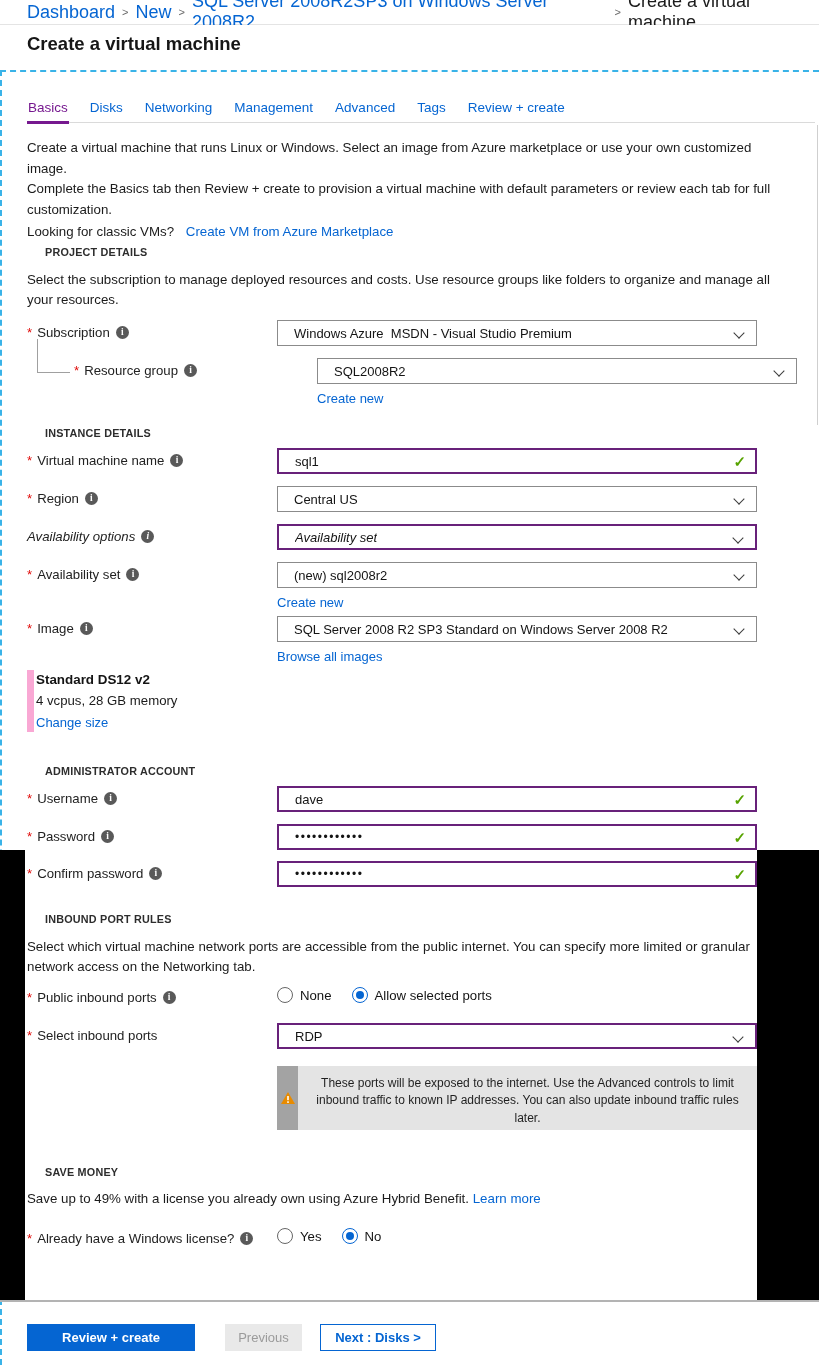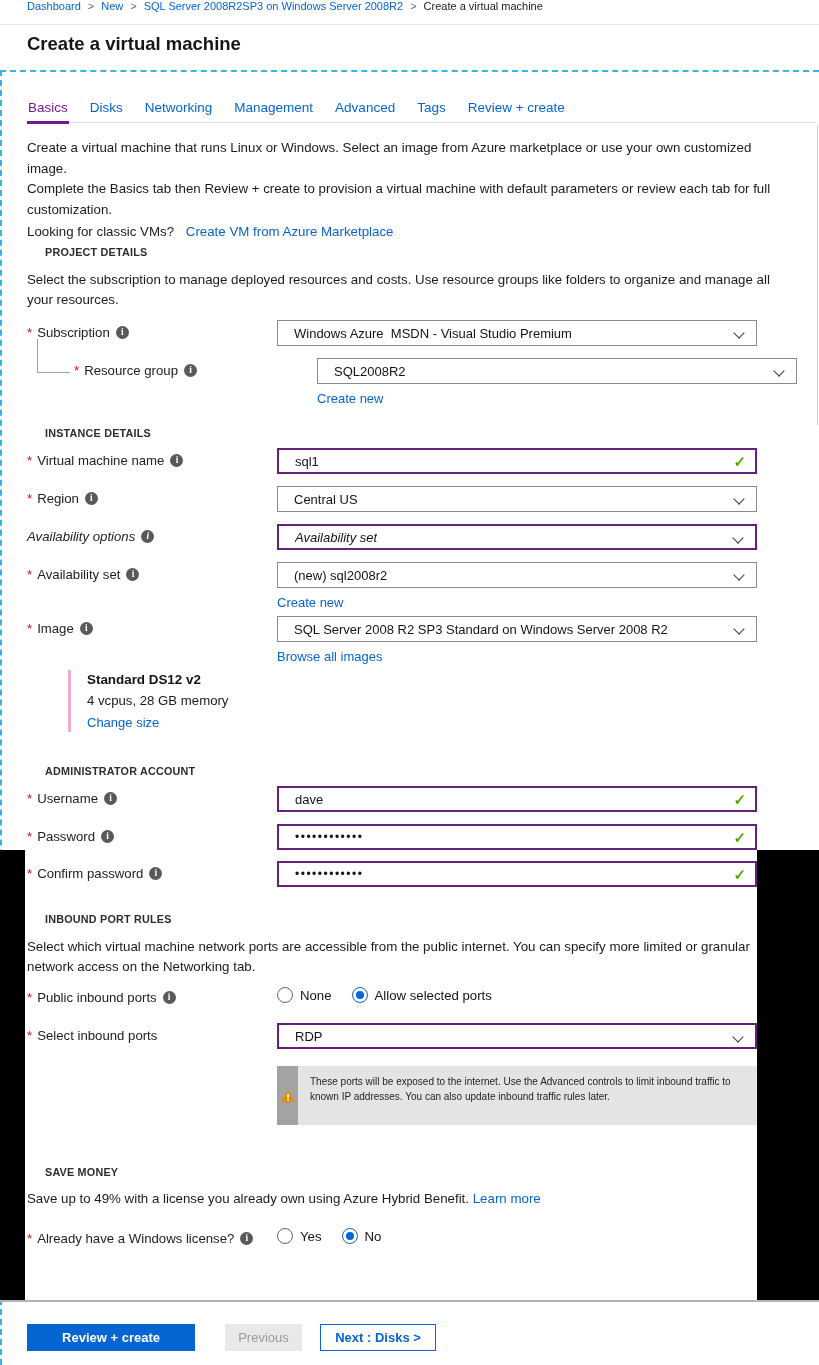--- a/index.html
+++ b/index.html
@@ -1,20 +1,20 @@
 <!DOCTYPE html>
 <html><head>
 <meta charset="utf-8">
 <style>
   html,body{margin:0;padding:0;background:#fff;}
   #app{position:relative;width:819px;height:1365px;background:#fff;overflow:hidden;
        font-family:"Liberation Sans",sans-serif;color:#1b1b1b;font-size:13px;}
   
-  .breadcrumb{position:absolute;top:0;left:0;right:0;height:25px;display:flex;align-items:flex-start;
-              padding-left:27px;font-size:11px;border-bottom:1px solid #e4e4e4;background:#fff;box-sizing:border-box;}
+  .breadcrumb{position:absolute;top:0;left:0;right:0;height:25px;display:flex;align-items:center;
+              padding-left:27px;font-size:18px;border-bottom:1px solid #e4e4e4;background:#fff;box-sizing:border-box;}
   .bc-link{color:#0565d2;cursor:pointer;}
   .bc-current{color:#1b1b1b;}
   .bc-sep{color:#6a6a6a;margin:0 7px;font-size:11px;}
   .bc-sep::after{content:">";}
   
   .titlebar{position:absolute;top:25px;left:0;right:0;height:45px;background:#fff;}
   .page-title{position:absolute;top:8px;left:27px;font-size:18.5px;font-weight:bold;color:#161616;}
   
   .panel{position:absolute;top:70px;left:0;right:0;bottom:0;background:#fff;
          border-top:2px dashed #3ab3e8;border-left:2px dashed #3ab3e8;box-sizing:border-box;}
@@ -42,35 +42,35 @@
         border:1px solid #8b8b8b;display:flex;align-items:center;padding:0 30px 0 16px;font-size:13px;color:#141414;}
   .dropdown.purple,.textinput.purple{border:2px solid #68217a;}
   .val{white-space:pre;overflow:hidden;text-overflow:ellipsis;}
   .chevron-down-icon{position:absolute;right:13px;top:8px;width:7px;height:7px;
         border-right:1.4px solid #3c3c3c;border-bottom:1.4px solid #3c3c3c;transform:rotate(45deg);}
   .check-icon{position:absolute;right:9px;top:3px;color:#57a300;font-size:15px;font-weight:bold;}
   .check-icon::after{content:"\2713";}
   .under-link{display:inline-block;margin-top:7px;color:#0565d2;font-size:13px;cursor:pointer;}
   .dots{letter-spacing:1.5px;font-size:12px;}
   
-  .sizebox{border-left:3px solid #f9a8d4;padding:2px 0 2px 16px;margin-left:41px;}
+  .sizebox{border-left:7px solid #f9a8d4;padding:2px 0 2px 2px;}
   .size-name{font-weight:bold;font-size:13.4px;color:#141414;}
   .size-specs{margin-top:6px;font-size:13.2px;}
   .size-link{display:inline-block;margin-top:7px;color:#0565d2;cursor:pointer;}
   
   .radiogroup{display:flex;align-items:center;padding-top:2px;}
   .radio{display:flex;align-items:center;margin-right:20px;cursor:pointer;}
   .rdot{width:16px;height:16px;border:1px solid #666;border-radius:50%;margin-right:7px;position:relative;box-sizing:border-box;flex:none;}
   .radio.sel .rdot{border-color:#0565d2;}
   .radio.sel .rdot::after{content:"";position:absolute;left:3px;top:3px;width:8px;height:8px;border-radius:50%;background:#0565d2;}
   .rlabel{font-size:13.2px;color:#141414;}
   
   .warn{position:absolute;left:277px;top:1066px;width:480px;display:flex;}
   .warn-strip{width:21px;background:#a3a3a3;display:flex;align-items:center;justify-content:center;flex:none;}
-  .warn-body{flex:1;background:#e4e4e4;padding:9px 12px 21px 12px;font-size:10px;line-height:1.45;color:#1f1f1f;}
+  .warn-body{flex:1;background:#e4e4e4;padding:9px 12px 3px 12px;font-size:12px;line-height:1.45;color:#1f1f1f;text-align:center;}
   
   .black-band{position:absolute;background:#000;z-index:5;}
   .band-left{left:0;top:850px;width:25px;height:450px;}
   .band-right{left:757px;top:850px;width:62px;height:450px;}
   
   .connector{position:absolute;left:37px;top:339px;width:32px;height:33px;
              border-left:1px solid #a0a0a0;border-bottom:1px solid #a0a0a0;}
   .lbl-indent{padding-left:47px;}
   
   .footline{position:absolute;top:1300px;left:0;width:819px;height:2px;background:#b3b3b3;z-index:6;}

